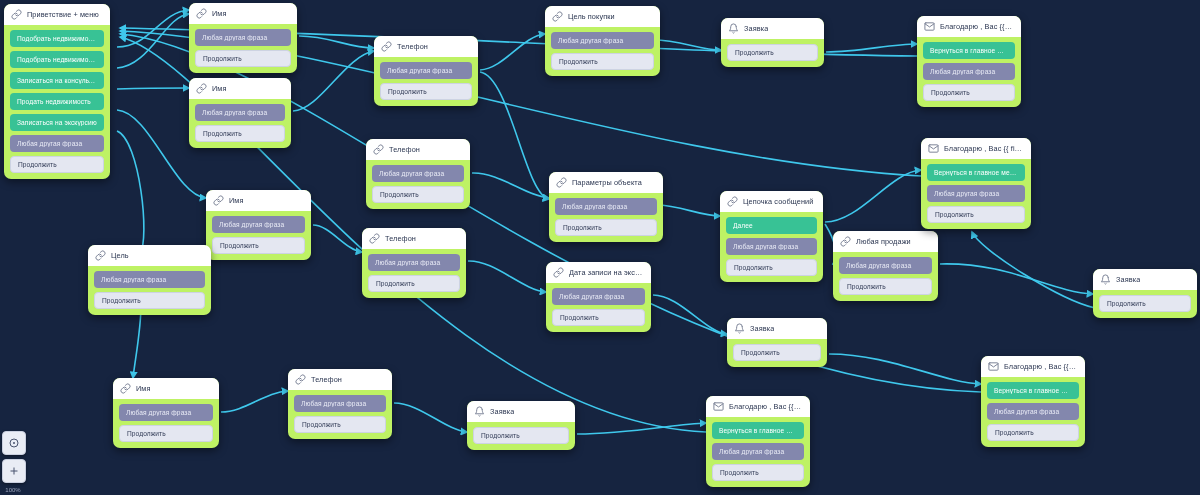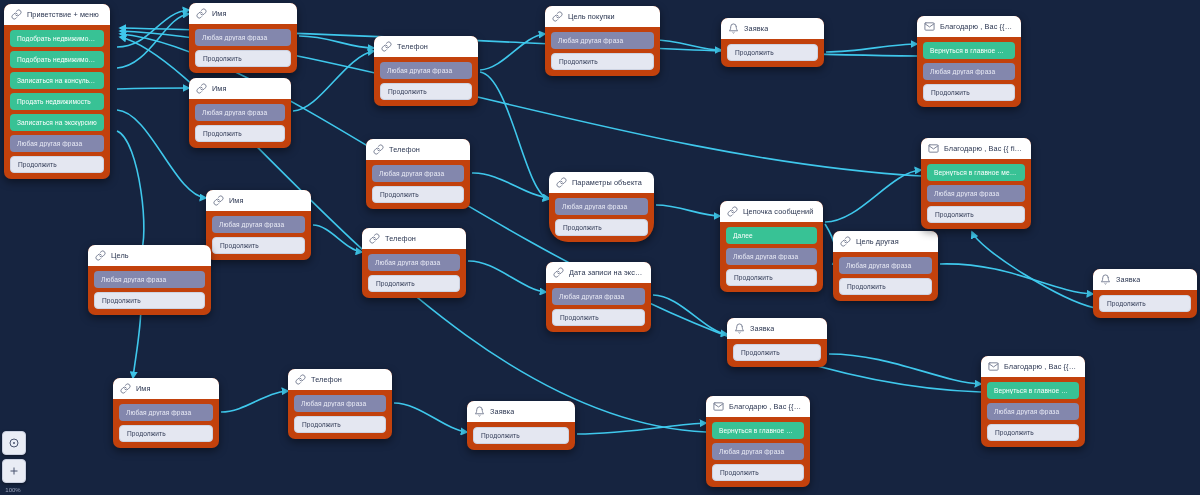--- a/index.html
+++ b/index.html
@@ -11,21 +11,21 @@
     position:relative;
   }
   #canvas{
     position:absolute;inset:0;width:1200px;height:495px;
     background:#162440;
   }
   svg#edges{position:absolute;left:0;top:0;width:1200px;height:495px;pointer-events:none;}
 
   .node{
     position:absolute;
-    background:#c2410c;
+    background:#bef264;
     border-radius:7px;
     box-shadow:0 3px 9px rgba(0,0,0,.45);
     overflow:visible;
     box-sizing:border-box;
   }
   .node-head{
     background:#ffffff;
     border-radius:7px 7px 0 0;
     height:21px;
     display:flex;align-items:center;
@@ -354,21 +354,21 @@
         </div>
         <div class="node-body">
           <div class="btn purple">
             <span>Любая другая фраза</span>
           </div>
           <div class="btn plain">
             <span>Продолжить</span>
           </div>
         </div>
       </div>
-      <div class="node" style="left: 549px; top: 172px; width: 105px; border-radius: 19px;">
+      <div class="node" style="left: 549px; top: 172px; width: 114px;">
         <div class="node-head">
           <span class="ico">
             <svg viewBox="0 0 24 24" fill="none" stroke="#3c4765" stroke-width="2" stroke-linecap="round" stroke-linejoin="round">
               <path d="M10 13a5 5 0 0 0 7.54.54l3-3a5 5 0 0 0-7.07-7.07l-1.72 1.71"></path>
               <path d="M14 11a5 5 0 0 0-7.54-.54l-3 3a5 5 0 0 0 7.07 7.07l1.71-1.71"></path>
             </svg>
           </span>
           <span class="node-title">Параметры объекта</span>
         </div>
         <div class="node-body">
@@ -392,21 +392,21 @@
         </div>
         <div class="node-body">
           <div class="btn purple">
             <span>Любая другая фраза</span>
           </div>
           <div class="btn plain">
             <span>Продолжить</span>
           </div>
         </div>
       </div>
-      <div class="node" style="left: 720px; top: 201px; width: 103px;">
+      <div class="node" style="left: 720px; top: 191px; width: 103px;">
         <div class="node-head">
           <span class="ico">
             <svg viewBox="0 0 24 24" fill="none" stroke="#3c4765" stroke-width="2" stroke-linecap="round" stroke-linejoin="round">
               <path d="M10 13a5 5 0 0 0 7.54.54l3-3a5 5 0 0 0-7.07-7.07l-1.72 1.71"></path>
               <path d="M14 11a5 5 0 0 0-7.54-.54l-3 3a5 5 0 0 0 7.07 7.07l1.71-1.71"></path>
             </svg>
           </span>
           <span class="node-title">Цепочка сообщений</span>
         </div>
         <div class="node-body">
@@ -422,21 +422,21 @@
         </div>
       </div>
       <div class="node" style="left: 833px; top: 231px; width: 105px;">
         <div class="node-head">
           <span class="ico">
             <svg viewBox="0 0 24 24" fill="none" stroke="#3c4765" stroke-width="2" stroke-linecap="round" stroke-linejoin="round">
               <path d="M10 13a5 5 0 0 0 7.54.54l3-3a5 5 0 0 0-7.07-7.07l-1.72 1.71"></path>
               <path d="M14 11a5 5 0 0 0-7.54-.54l-3 3a5 5 0 0 0 7.07 7.07l1.71-1.71"></path>
             </svg>
           </span>
-          <span class="node-title">Цель другая</span>
+          <span class="node-title">Любая продажи</span>
         </div>
         <div class="node-body">
           <div class="btn purple">
             <span>Любая другая фраза</span>
           </div>
           <div class="btn plain">
             <span>Продолжить</span>
           </div>
         </div>
       </div>

